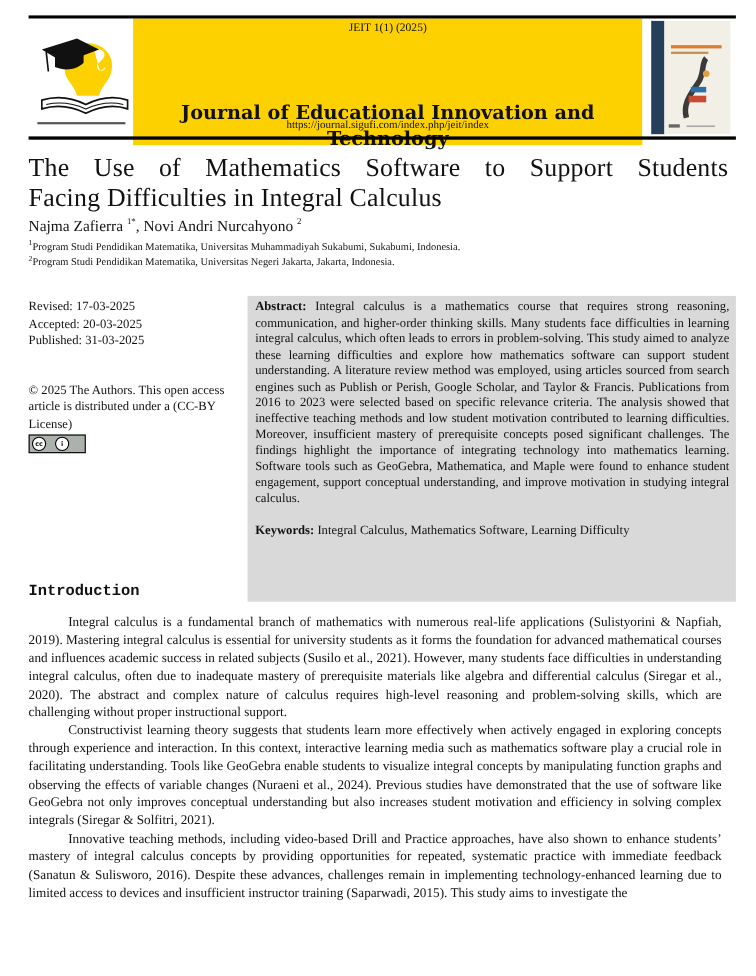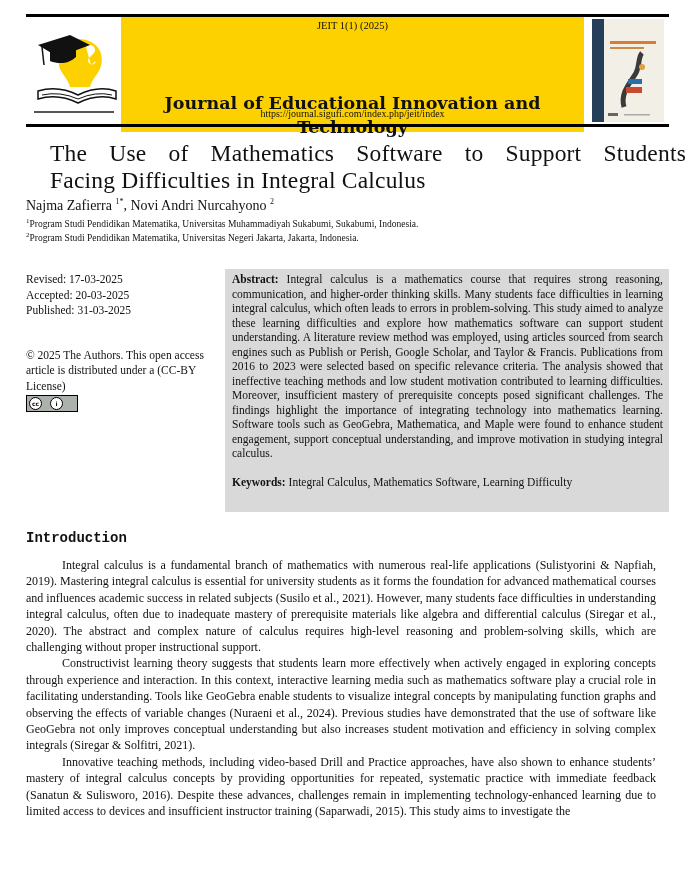--- a/index.html
+++ b/index.html
@@ -18,21 +18,21 @@
   }
   .hdr-issue { position: absolute; top: 3px; left: 0; right: 0; font-size: 10.5px; font-family: "Liberation Serif", serif; }
   .hdr-journal { position: absolute; top: 32px; left: 0; right: 0; font-size: 17.5px; font-weight: bold; line-height: 24px; font-family: "DejaVu Serif", serif; margin-top: 42px; }
   .hdr-url { position: absolute; top: 91px; left: 0; right: 0; font-size: 10px; font-family: "Liberation Serif", serif; }
   .hdr-cover { position: absolute; left: 584px; top: 17px; width: 85px; height: 107px; background: #fff; }
 
   
   .title {
     position: absolute; left: 26px; top: 140px; width: 636px;
     font-family: "Liberation Serif", serif; font-size: 23.5px; line-height: 27px;
-    text-align: justify; text-align-last: left; letter-spacing: 0.2px; margin-left: 24px;
+    text-align: justify; text-align-last: left; letter-spacing: 0.2px;
   }
   .title .l1 { display: block; text-align: justify; text-align-last: justify; }
   .authors { position: absolute; left: 26px; top: 197px; font-family: "Liberation Serif", serif; font-size: 14px; }
   .authors sup { font-size: 8px; }
   .affil { position: absolute; left: 26px; font-family: "Liberation Serif", serif; font-size: 9.5px; }
   .affil sup { font-size: 7px; }
   .affil.a1 { top: 217px; }
   .affil.a2 { top: 231px; }
 
   
@@ -43,21 +43,21 @@
   .meta a { color: #1a1aa6; text-decoration: underline; }
   .meta .lic { margin-top: 29px; }
   .cc-badge {
     display: inline-flex; align-items: center; gap: 8px; width: 52px; height: 17px;
     background: #aab2ab; border: 1.5px solid #000; padding: 0 2px; box-sizing: border-box; margin-top: 1px;
   }
   .cc-circle { width: 11px; height: 11px; border-radius: 50%; background: #fff; border: 1.5px solid #000; font-size: 6px; font-weight: bold; display: flex; align-items: center; justify-content: center; font-family: "DejaVu Sans", sans-serif; }
 
   
   .abstract {
-    position: absolute; left: 225px; top: 269px; width: 444px; height: 243px;
+    position: absolute; left: 225px; top: 269px; width: 444px; height: 278px;
     background: #d9d9d9; box-sizing: border-box; padding: 3px 6px 0 7px;
     font-family: "Liberation Serif", serif; font-size: 11.5px; line-height: 14.5px; text-align: justify;
   }
   .abstract b { font-weight: bold; }
   .abstract .kw { margin-top: 14px; }
 
   
   .section-head { position: absolute; left: 26px; top: 530px; font-family: Liberation Mono, monospace; font-weight: bold; font-size: 14px; }
   .body-text {
     position: absolute; left: 26px; top: 557px; width: 630px;

